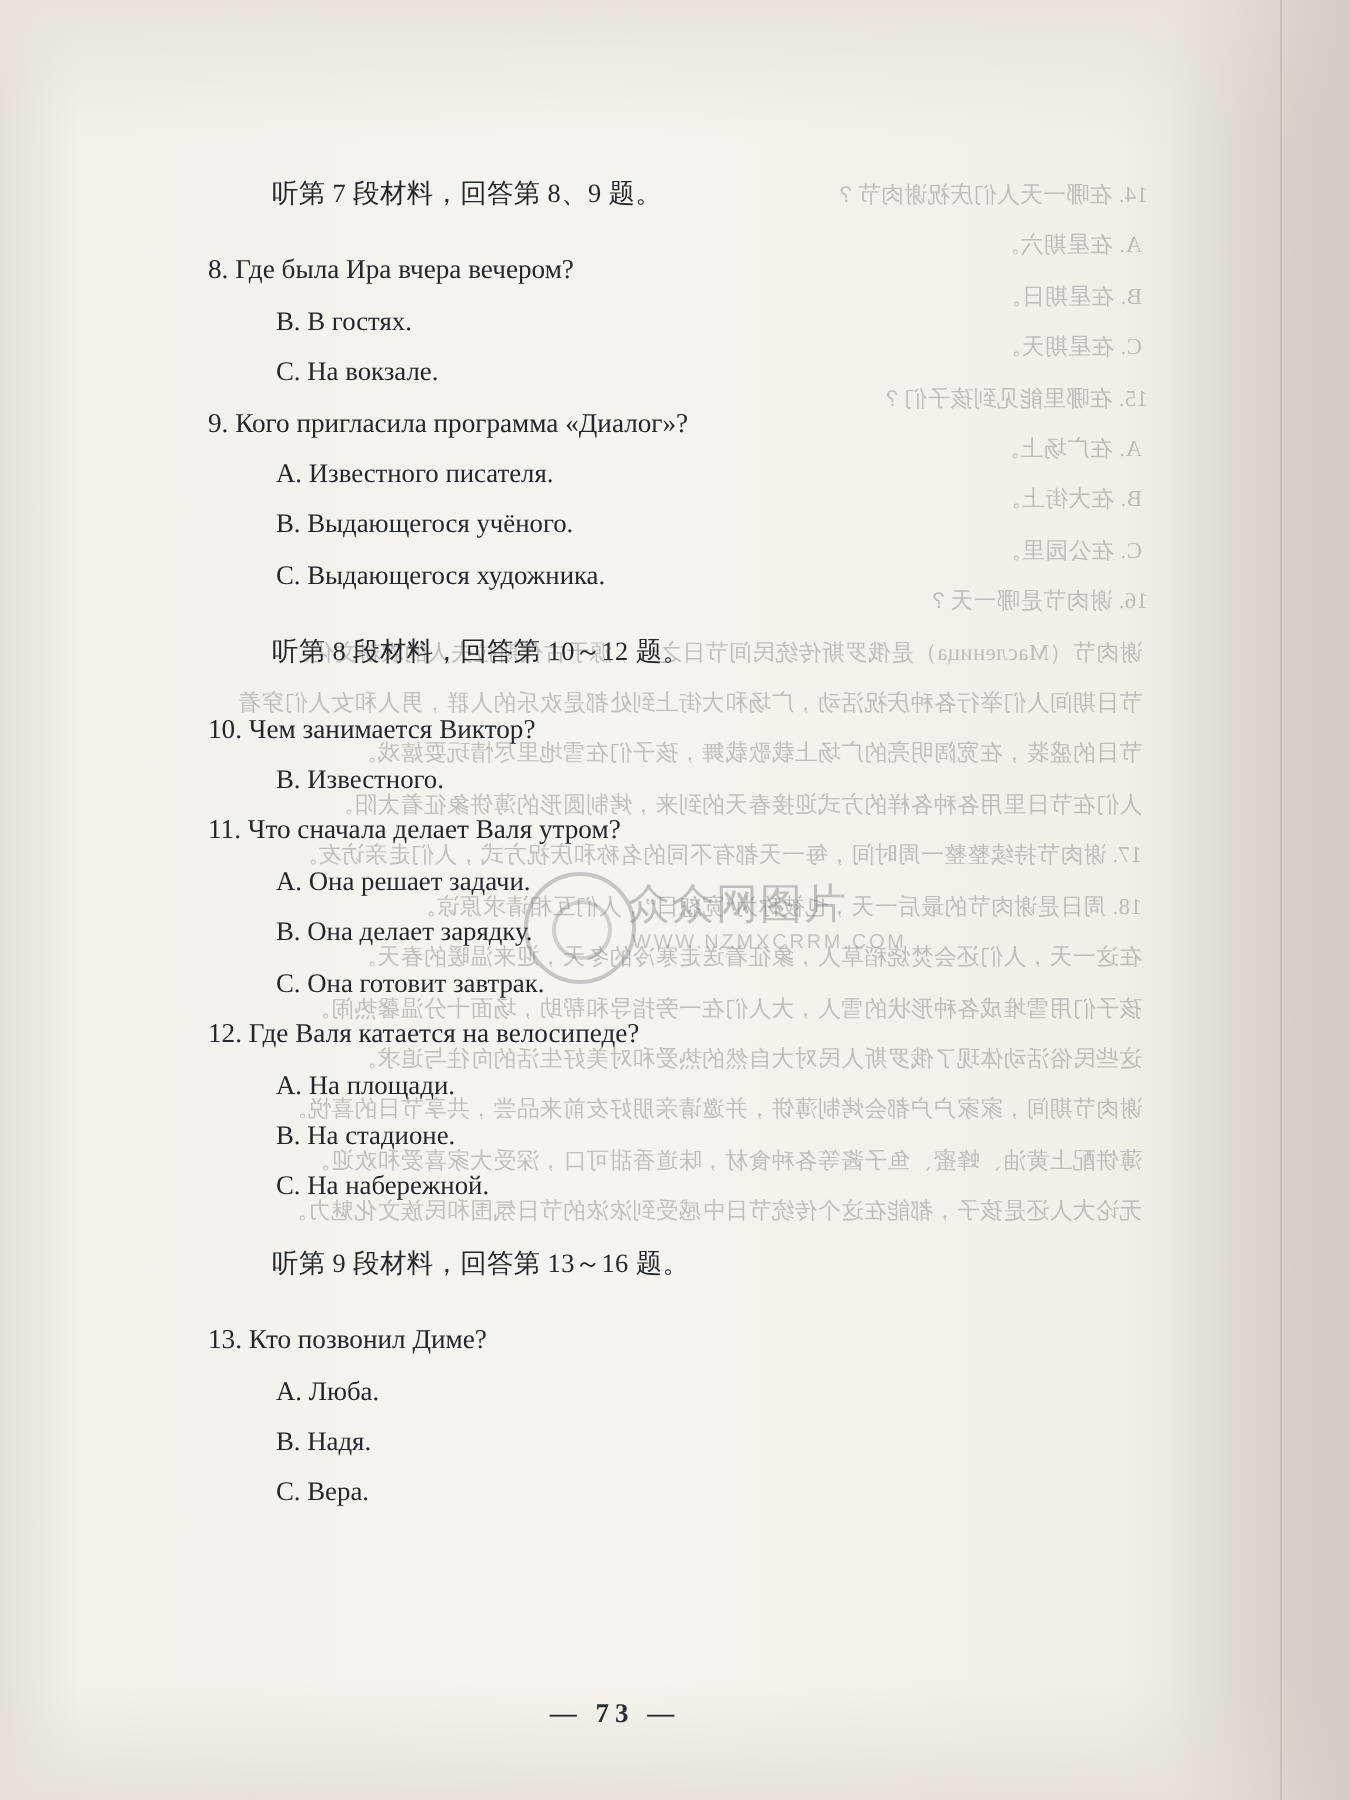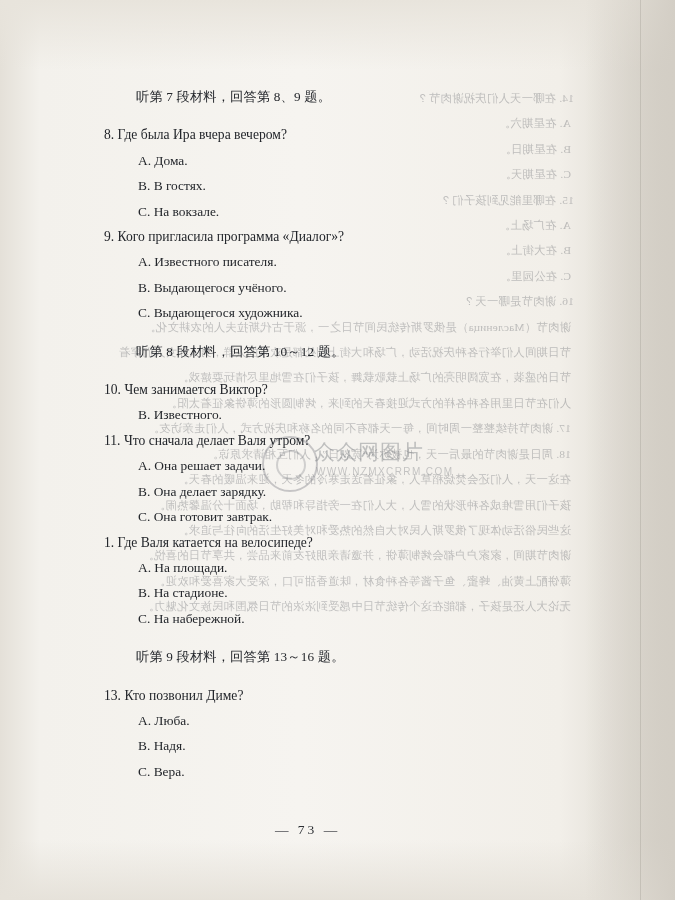--- a/index.html
+++ b/index.html
@@ -134,23 +134,24 @@
     font-size: 13.4px;
   }
   .gap {
     height: 13px;
   }
 
   .footer {
     position: absolute;
     left: 0;
     right: 60px;
-    top: 820px;
+    top: 848px;
     text-align: center;
     z-index: 4;
+    font-weight: bold;
   }
   .footer span {
     color: #2b2e33;
     font-size: 13.5px;
     letter-spacing: 3px;
     font-family: "Liberation Serif", serif;
   }
 </style>
 </head>
 <body>
@@ -187,37 +188,36 @@
   <div class="watermark">
     <div class="wm-ring"></div>
     <div class="wm-main">众众网图片</div>
     <div class="wm-sub">WWW.NZMXCRRM.COM</div>
   </div>
 
   <div class="content">
       <div class="line dir">听第 7 段材料，回答第 8、9 题。</div>
       <div class="gap"></div>
       <div class="line q">8. Где была Ира вчера вечером?</div>
-      <div class="line opt">A. Дома.</div>
       <div class="line opt">B. В гостях.</div>
       <div class="line opt">C. На вокзале.</div>
       <div class="line q">9. Кого пригласила программа «Диалог»?</div>
       <div class="line opt">A. Известного писателя.</div>
       <div class="line opt">B. Выдающегося учёного.</div>
       <div class="line opt">C. Выдающегося художника.</div>
       <div class="gap"></div>
       <div class="line dir">听第 8 段材料，回答第 10～12 题。</div>
       <div class="gap"></div>
       <div class="line q">10. Чем занимается Виктор?</div>
       <div class="line opt">B. Известного.</div>
       <div class="line q">11. Что сначала делает Валя утром?</div>
       <div class="line opt">A. Она решает задачи.</div>
       <div class="line opt">B. Она делает зарядку.</div>
       <div class="line opt">C. Она готовит завтрак.</div>
-      <div class="line q">1. Где Валя катается на велосипеде?</div>
+      <div class="line q">12. Где Валя катается на велосипеде?</div>
       <div class="line opt">A. На площади.</div>
       <div class="line opt">B. На стадионе.</div>
       <div class="line opt">C. На набережной.</div>
       <div class="gap"></div>
       <div class="line dir">听第 9 段材料，回答第 13～16 题。</div>
       <div class="gap"></div>
       <div class="line q">13. Кто позвонил Диме?</div>
       <div class="line opt">A. Люба.</div>
       <div class="line opt">B. Надя.</div>
       <div class="line opt">C. Вера.</div>

